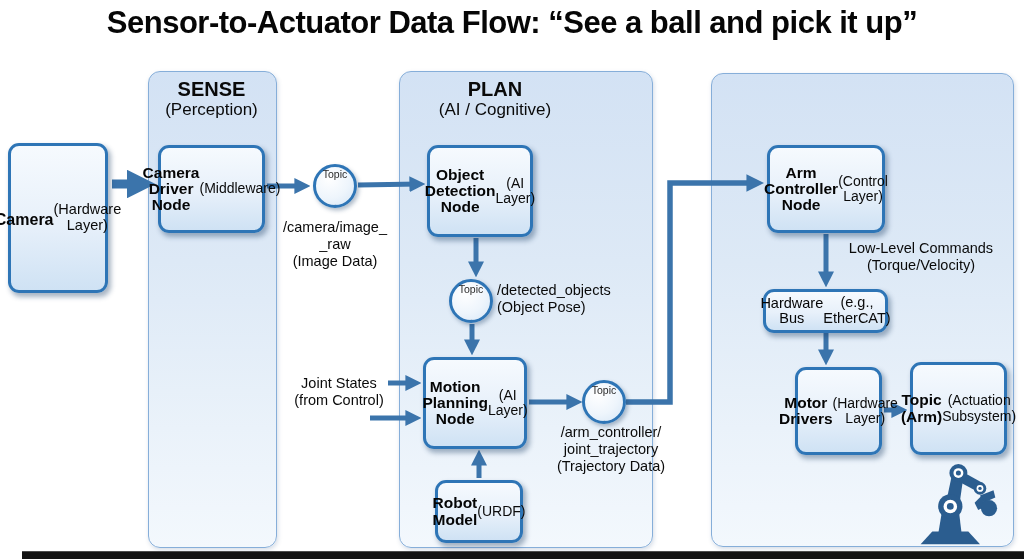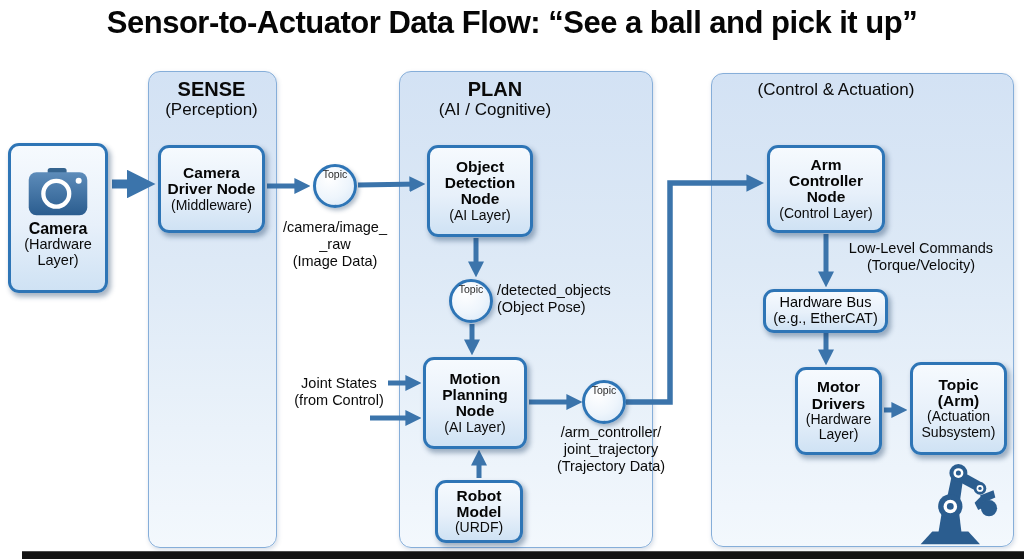--- a/index.html
+++ b/index.html
@@ -16,21 +16,21 @@
     background:linear-gradient(180deg,#d3e2f4 0%,#dde9f6 40%,#eaf2fa 75%,#f3f8fd 100%);
     box-shadow:1px 2px 4px rgba(90,120,160,.25);
   }
   .panel-header{position:absolute;text-align:center;line-height:1.12;}
   .ph-title{font-size:20px;font-weight:700;color:#0a0a0a;}
   .ph-sub{font-size:17px;color:#0a0a0a;}
   .node{
     position:absolute;border:3px solid #2e75b6;border-radius:11px;
     background:linear-gradient(180deg,#f6fafe 0%,#e7f0fa 55%,#cfe2f4 100%);
     box-shadow:2.5px 3.5px 5px rgba(25,60,100,.38);
-    display:flex;flex-direction:column;align-items:center;justify-content:center;
+    display:flex;flex-direction:row;align-items:center;justify-content:center;
     text-align:center;padding:2px 6px;box-sizing:border-box;
   }
   .node-name{font-size:15.5px;font-weight:700;line-height:1.05;color:#050505;}
   .node-sub{font-size:14px;line-height:1.1;color:#0a0a0a;}
   .node.plain .node-name{font-weight:400;font-size:14.5px;}
   .topic{
     position:absolute;width:44px;height:44px;border-radius:50%;
     border:3px solid #2e75b6;box-sizing:border-box;
     background:radial-gradient(circle at 35% 30%,#ffffff 0%,#eef5fc 55%,#d6e6f6 100%);
     box-shadow:2px 2.5px 4px rgba(25,60,100,.35);
@@ -63,21 +63,20 @@
 
   <div class="panel-header" style="left:148px;top:78px;width:127px;z-index:6;">
     <div class="ph-title">SENSE</div>
     <div class="ph-sub">(Perception)</div>
   </div>
   <div class="panel-header" style="left:399px;top:78px;width:192px;z-index:6;">
     <div class="ph-title">PLAN</div>
     <div class="ph-sub">(AI / Cognitive)</div>
   </div>
   <div class="panel-header" style="left:711px;top:80px;width:250px;z-index:6;">
-    <div class="ph-sub">(Control &amp; Actuation)</div>
   </div>
 
   <svg class="svg-overlay" width="1024" height="559">
     <defs>
       <marker id="ah" viewBox="0 0 10 10" refX="6" refY="5" markerWidth="3.2" markerHeight="3.2" orient="auto" markerUnits="strokeWidth">
         <path d="M0,0 L10,5 L0,10 Z" fill="#3b74ab"></path>
       </marker>
     </defs>
     <g stroke="#3b74ab" fill="none">
       <line x1="112" y1="184" x2="144" y2="184" stroke-width="9" marker-end="url(#ah)"></line>

